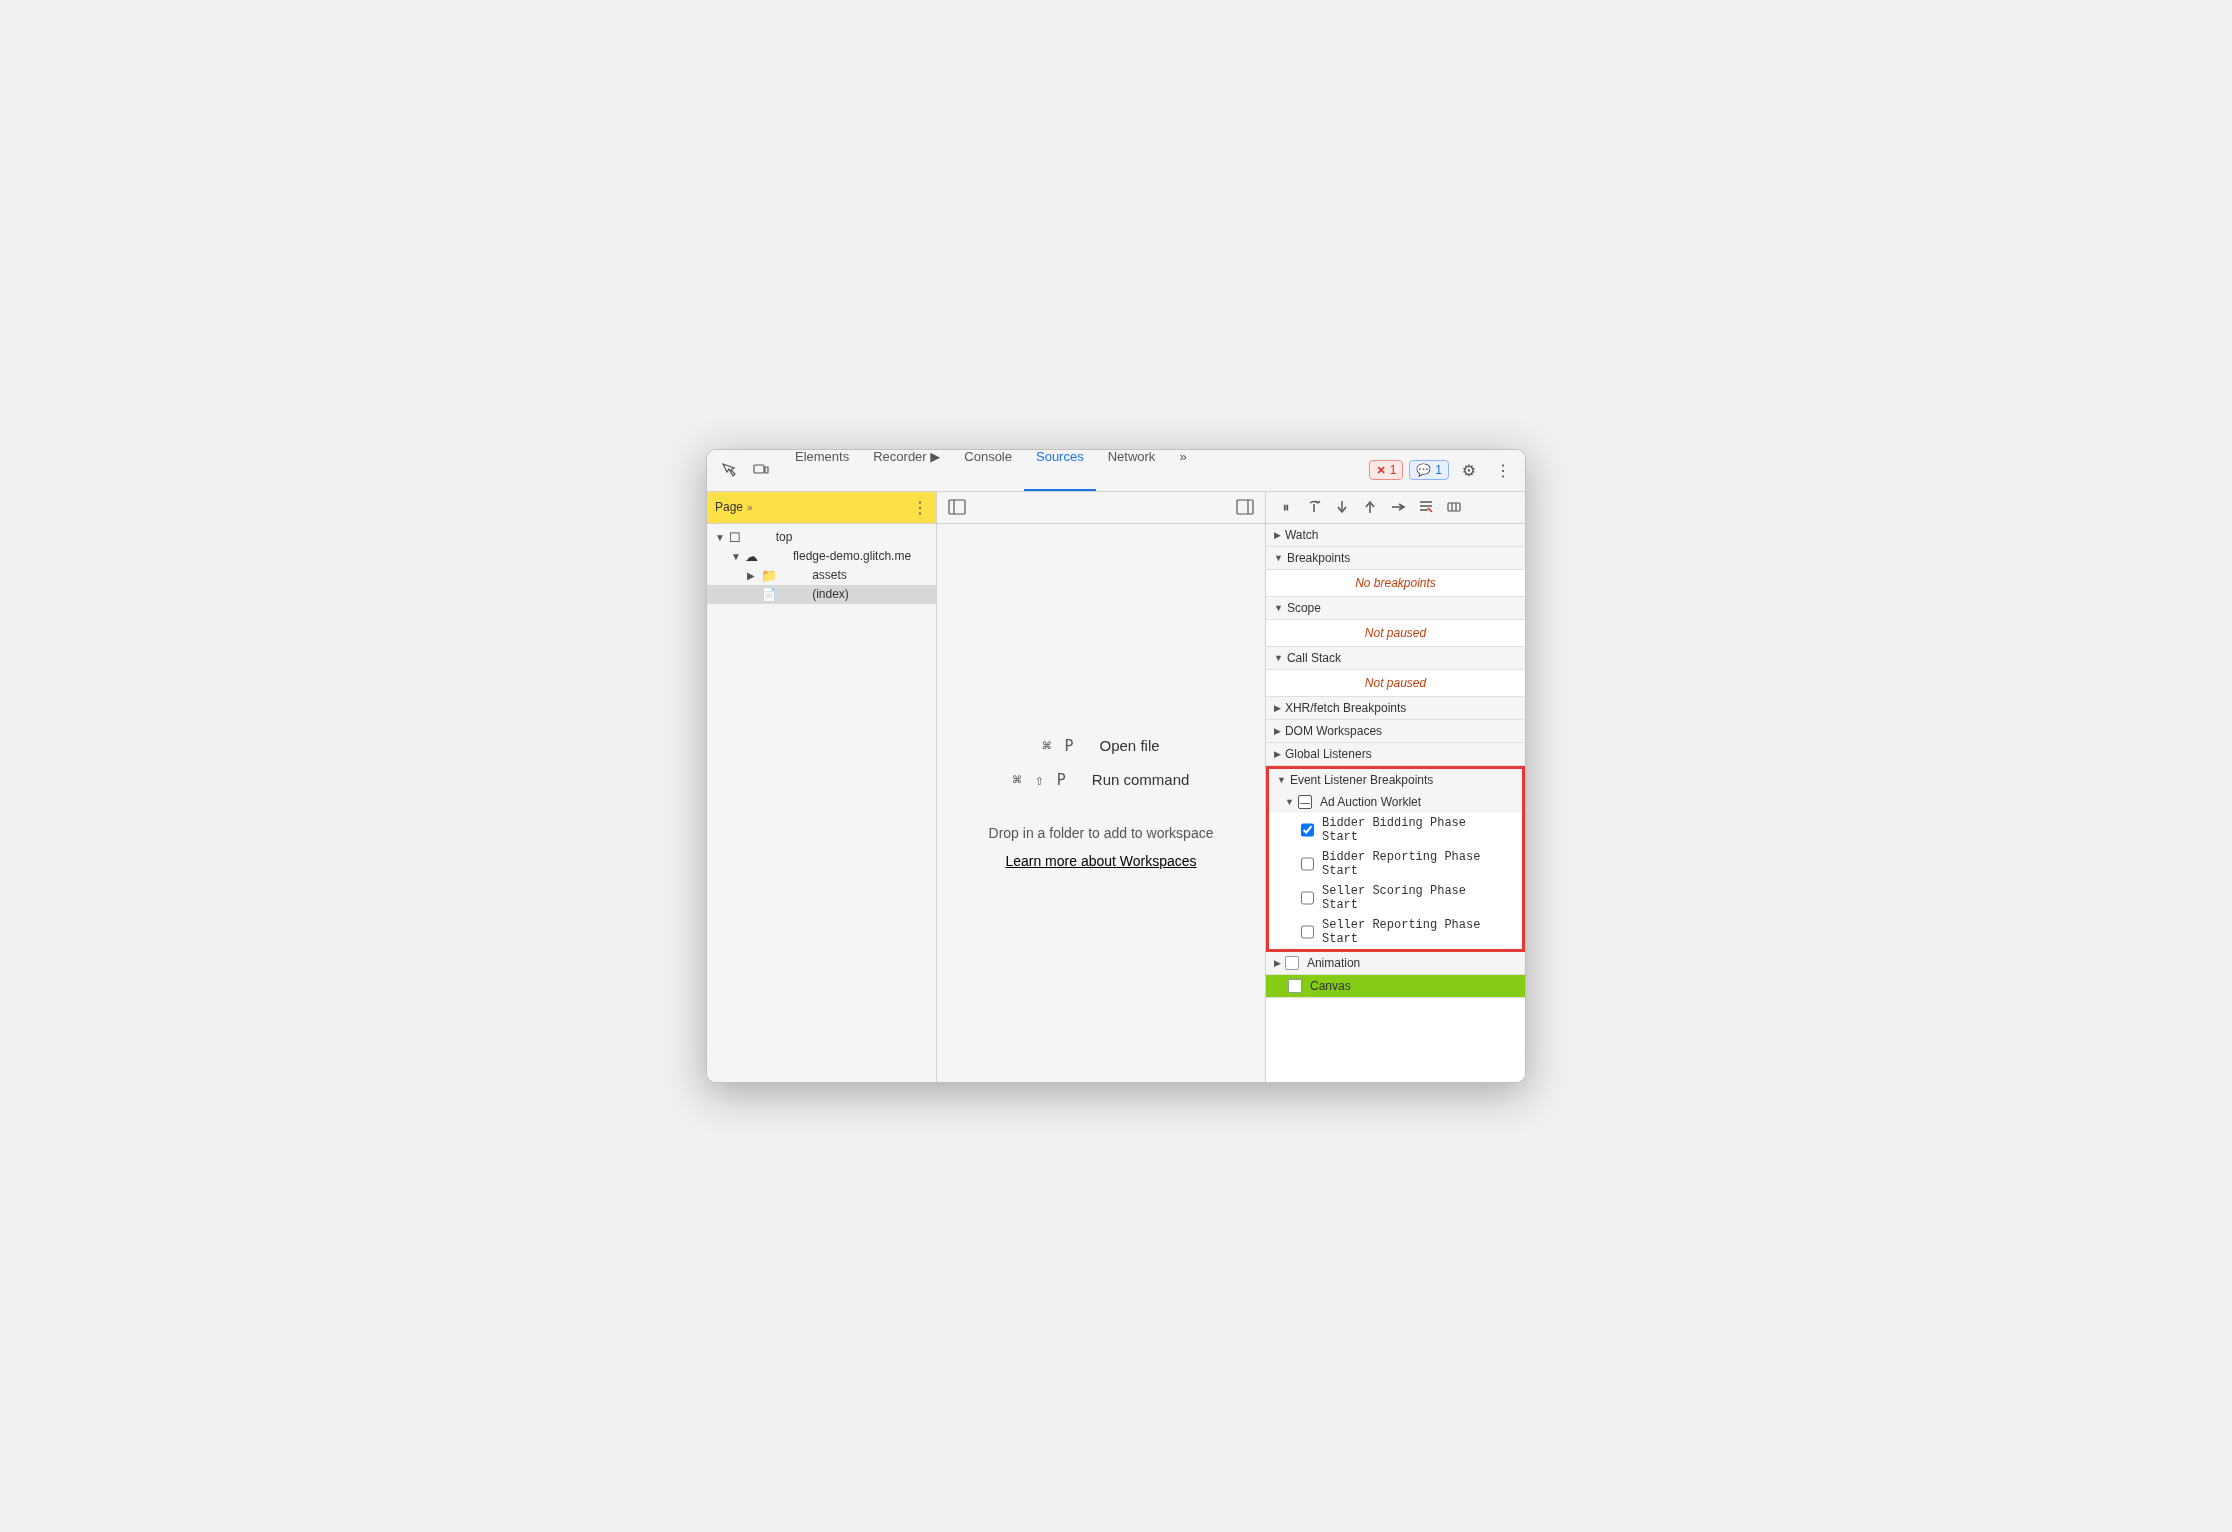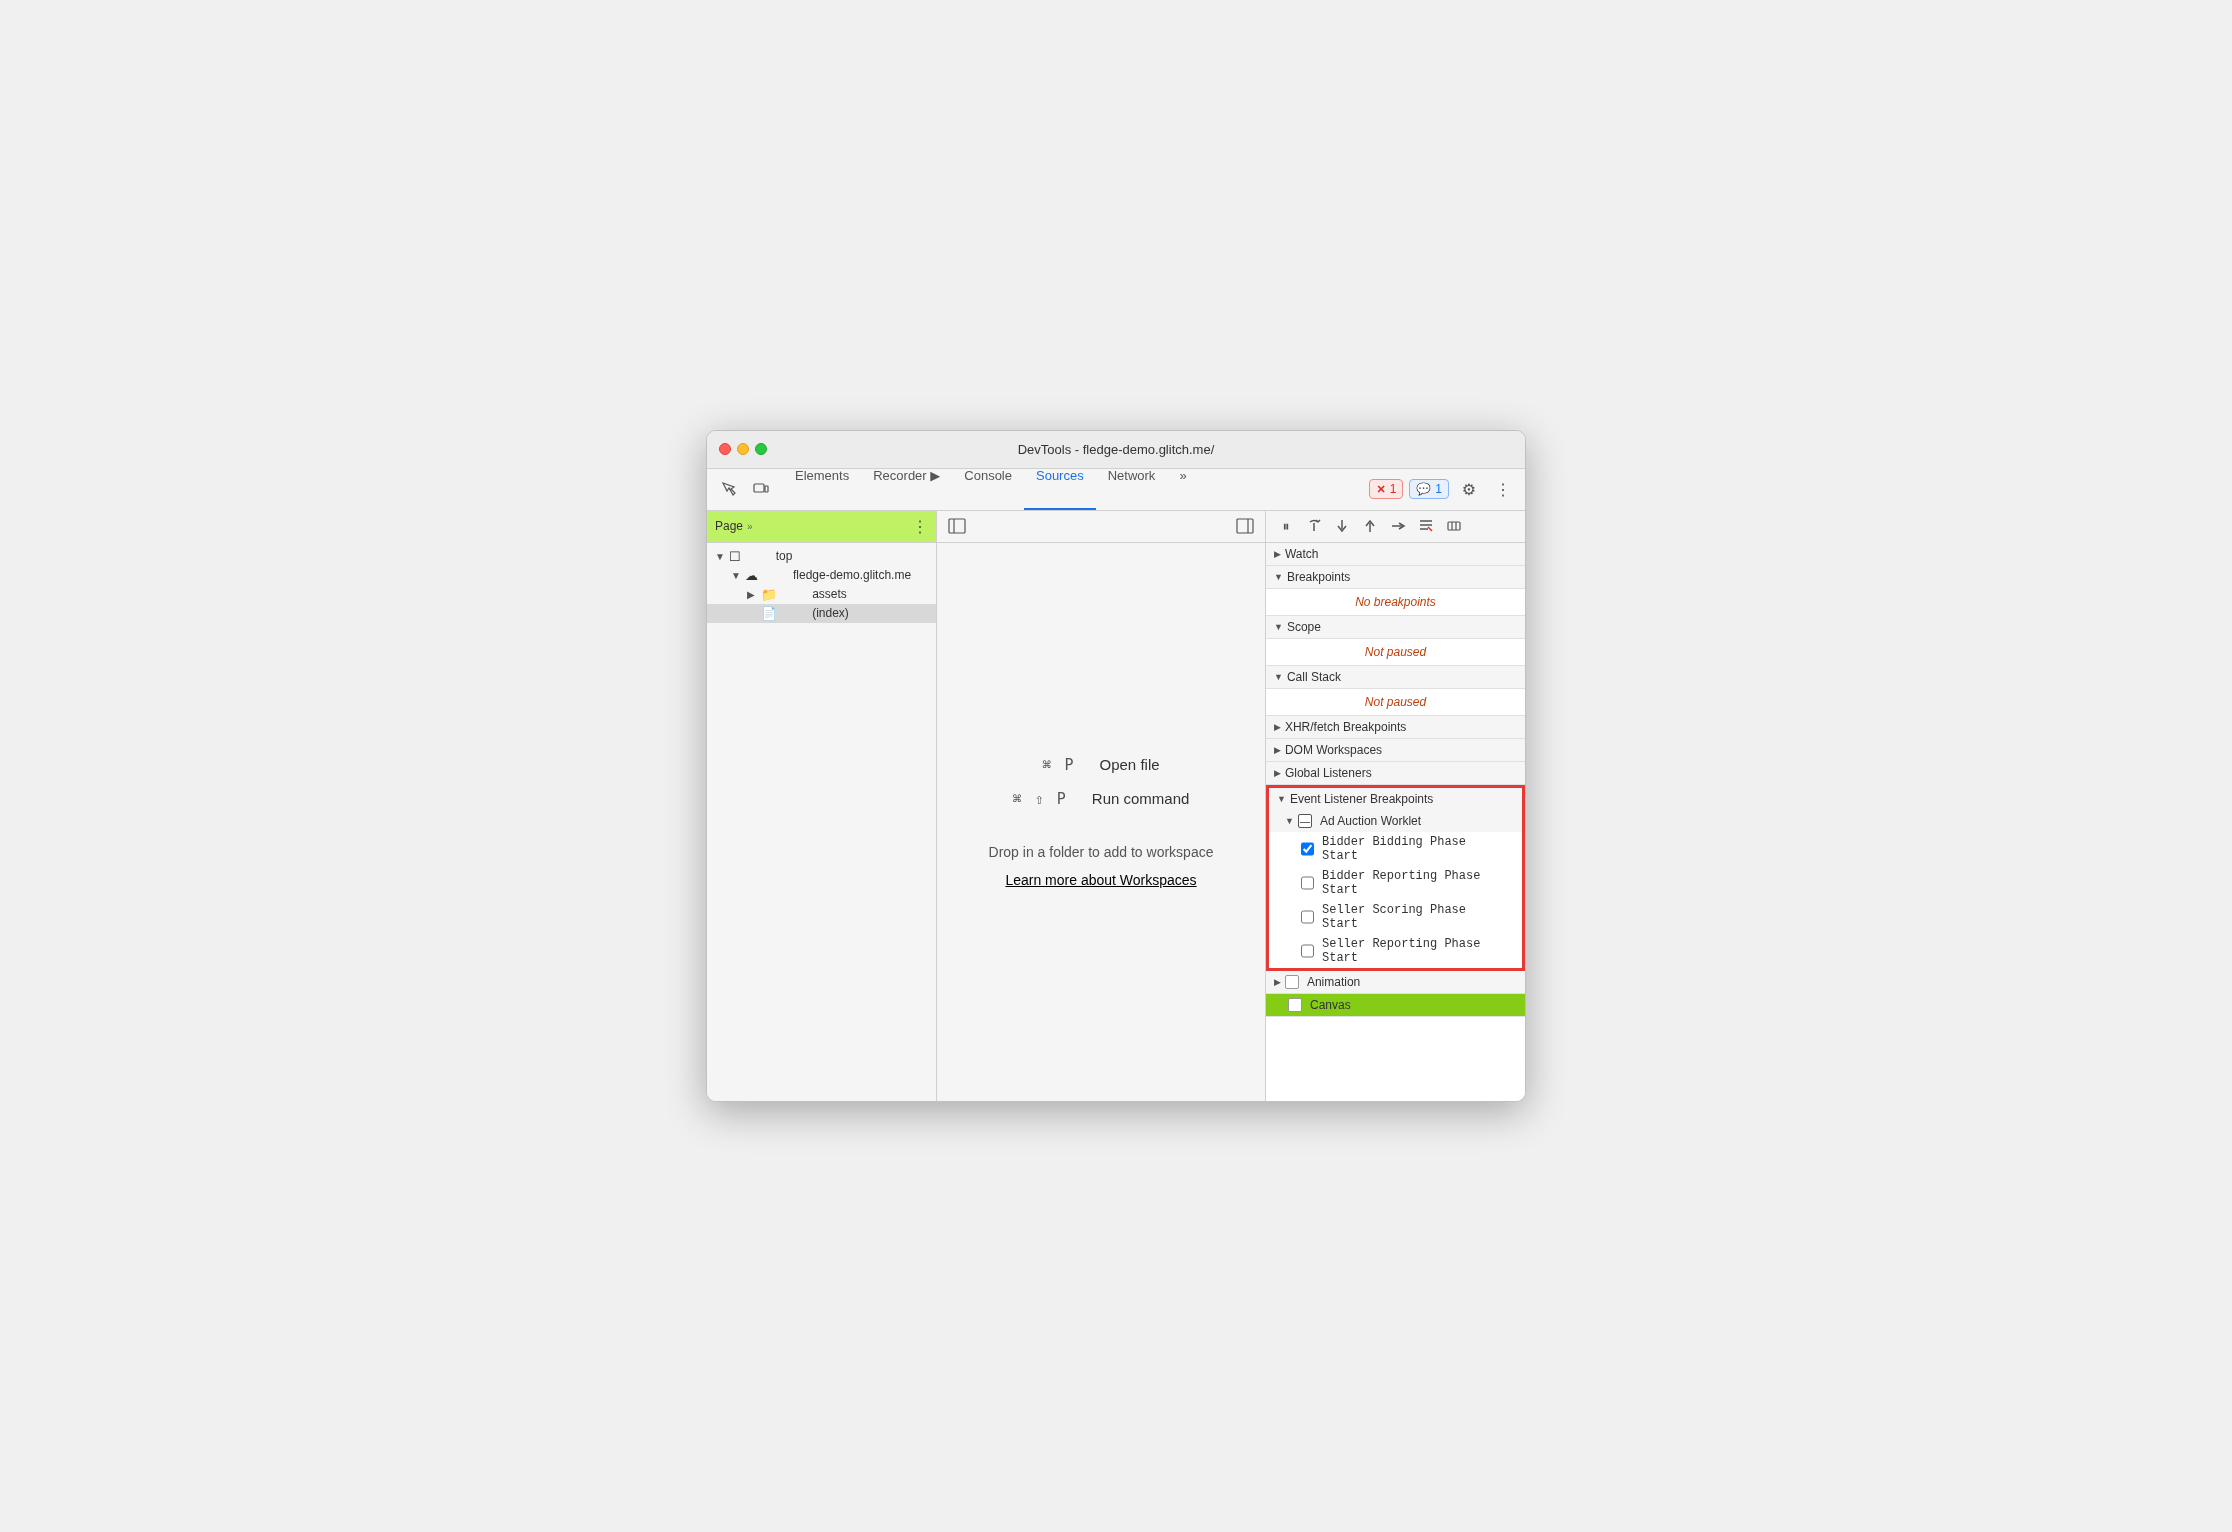--- a/index.html
+++ b/index.html
@@ -143,21 +143,21 @@
       display: flex;
       flex-direction: column;
       background: #f5f5f5;
     }
     .panel-header {
       display: flex;
       align-items: center;
       padding: 0 8px;
       height: 32px;
       border-bottom: 1px solid #d0d0d0;
-      background: #bef264;
+      background: #fde047;
       gap: 4px;
     }
     .panel-header-title {
       font-size: 12px;
       color: #333;
       font-weight: 500;
     }
     .chevron-right { font-size: 10px; color: #666; }
     .panel-header-more {
       margin-left: auto;
@@ -349,28 +349,20 @@
       background: #84cc16;
       border-bottom: 1px solid #e0e0e0;
       gap: 4px;
     }
   </style>
 </head>
 <body>
 
 <div class="window">
 
-  <div class="title-bar">
-    <div class="traffic-lights">
-      <div class="traffic-light tl-red"></div>
-      <div class="traffic-light tl-yellow"></div>
-      <div class="traffic-light tl-green"></div>
-    </div>
-    <div class="title-bar-title">DevTools - fledge-demo.glitch.me/</div>
-  </div>
 
   <div class="tab-bar">
     <div class="tab-bar-left">
       <div class="icon-btn">
         <svg width="16" height="16" viewBox="0 0 16 16" fill="none">
           <path d="M2 2 L6 10 L8 7 L12 14 L14 12 L10 8 L13 6 Z" stroke="#555" stroke-width="1.2" fill="none"></path>
         </svg>
       </div>
       <div class="icon-btn">
         <svg width="16" height="16" viewBox="0 0 16 16">

